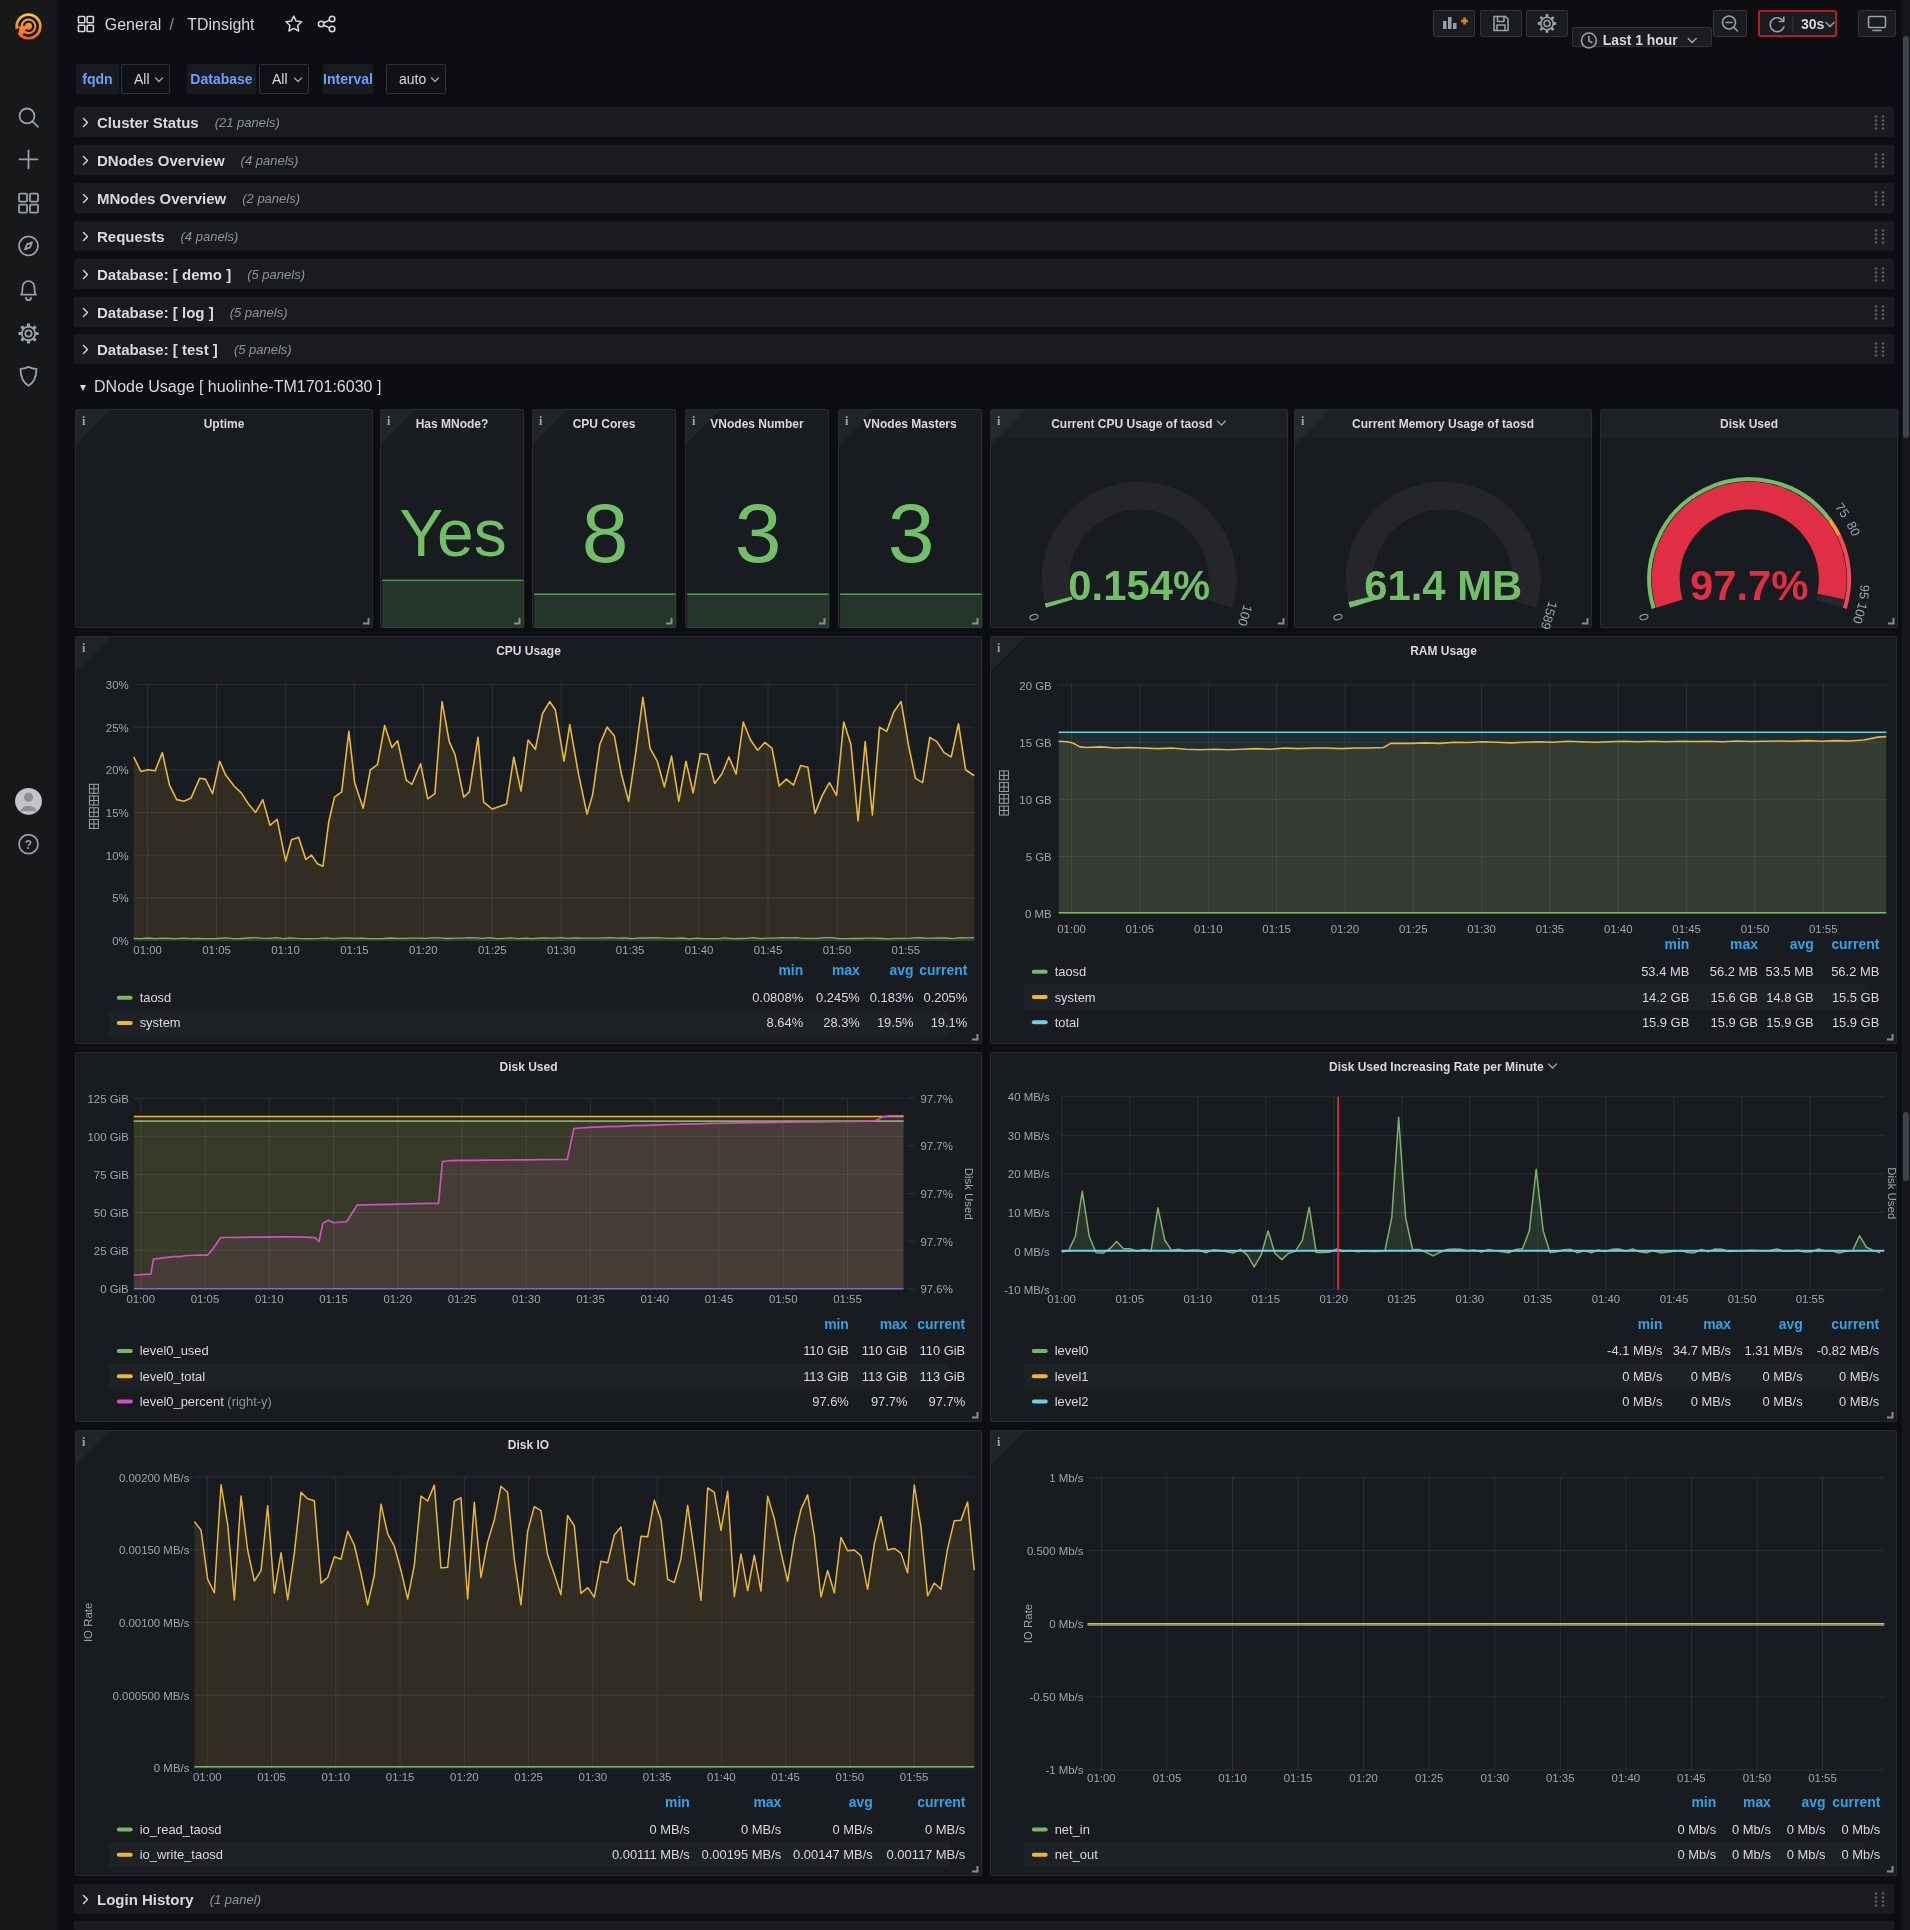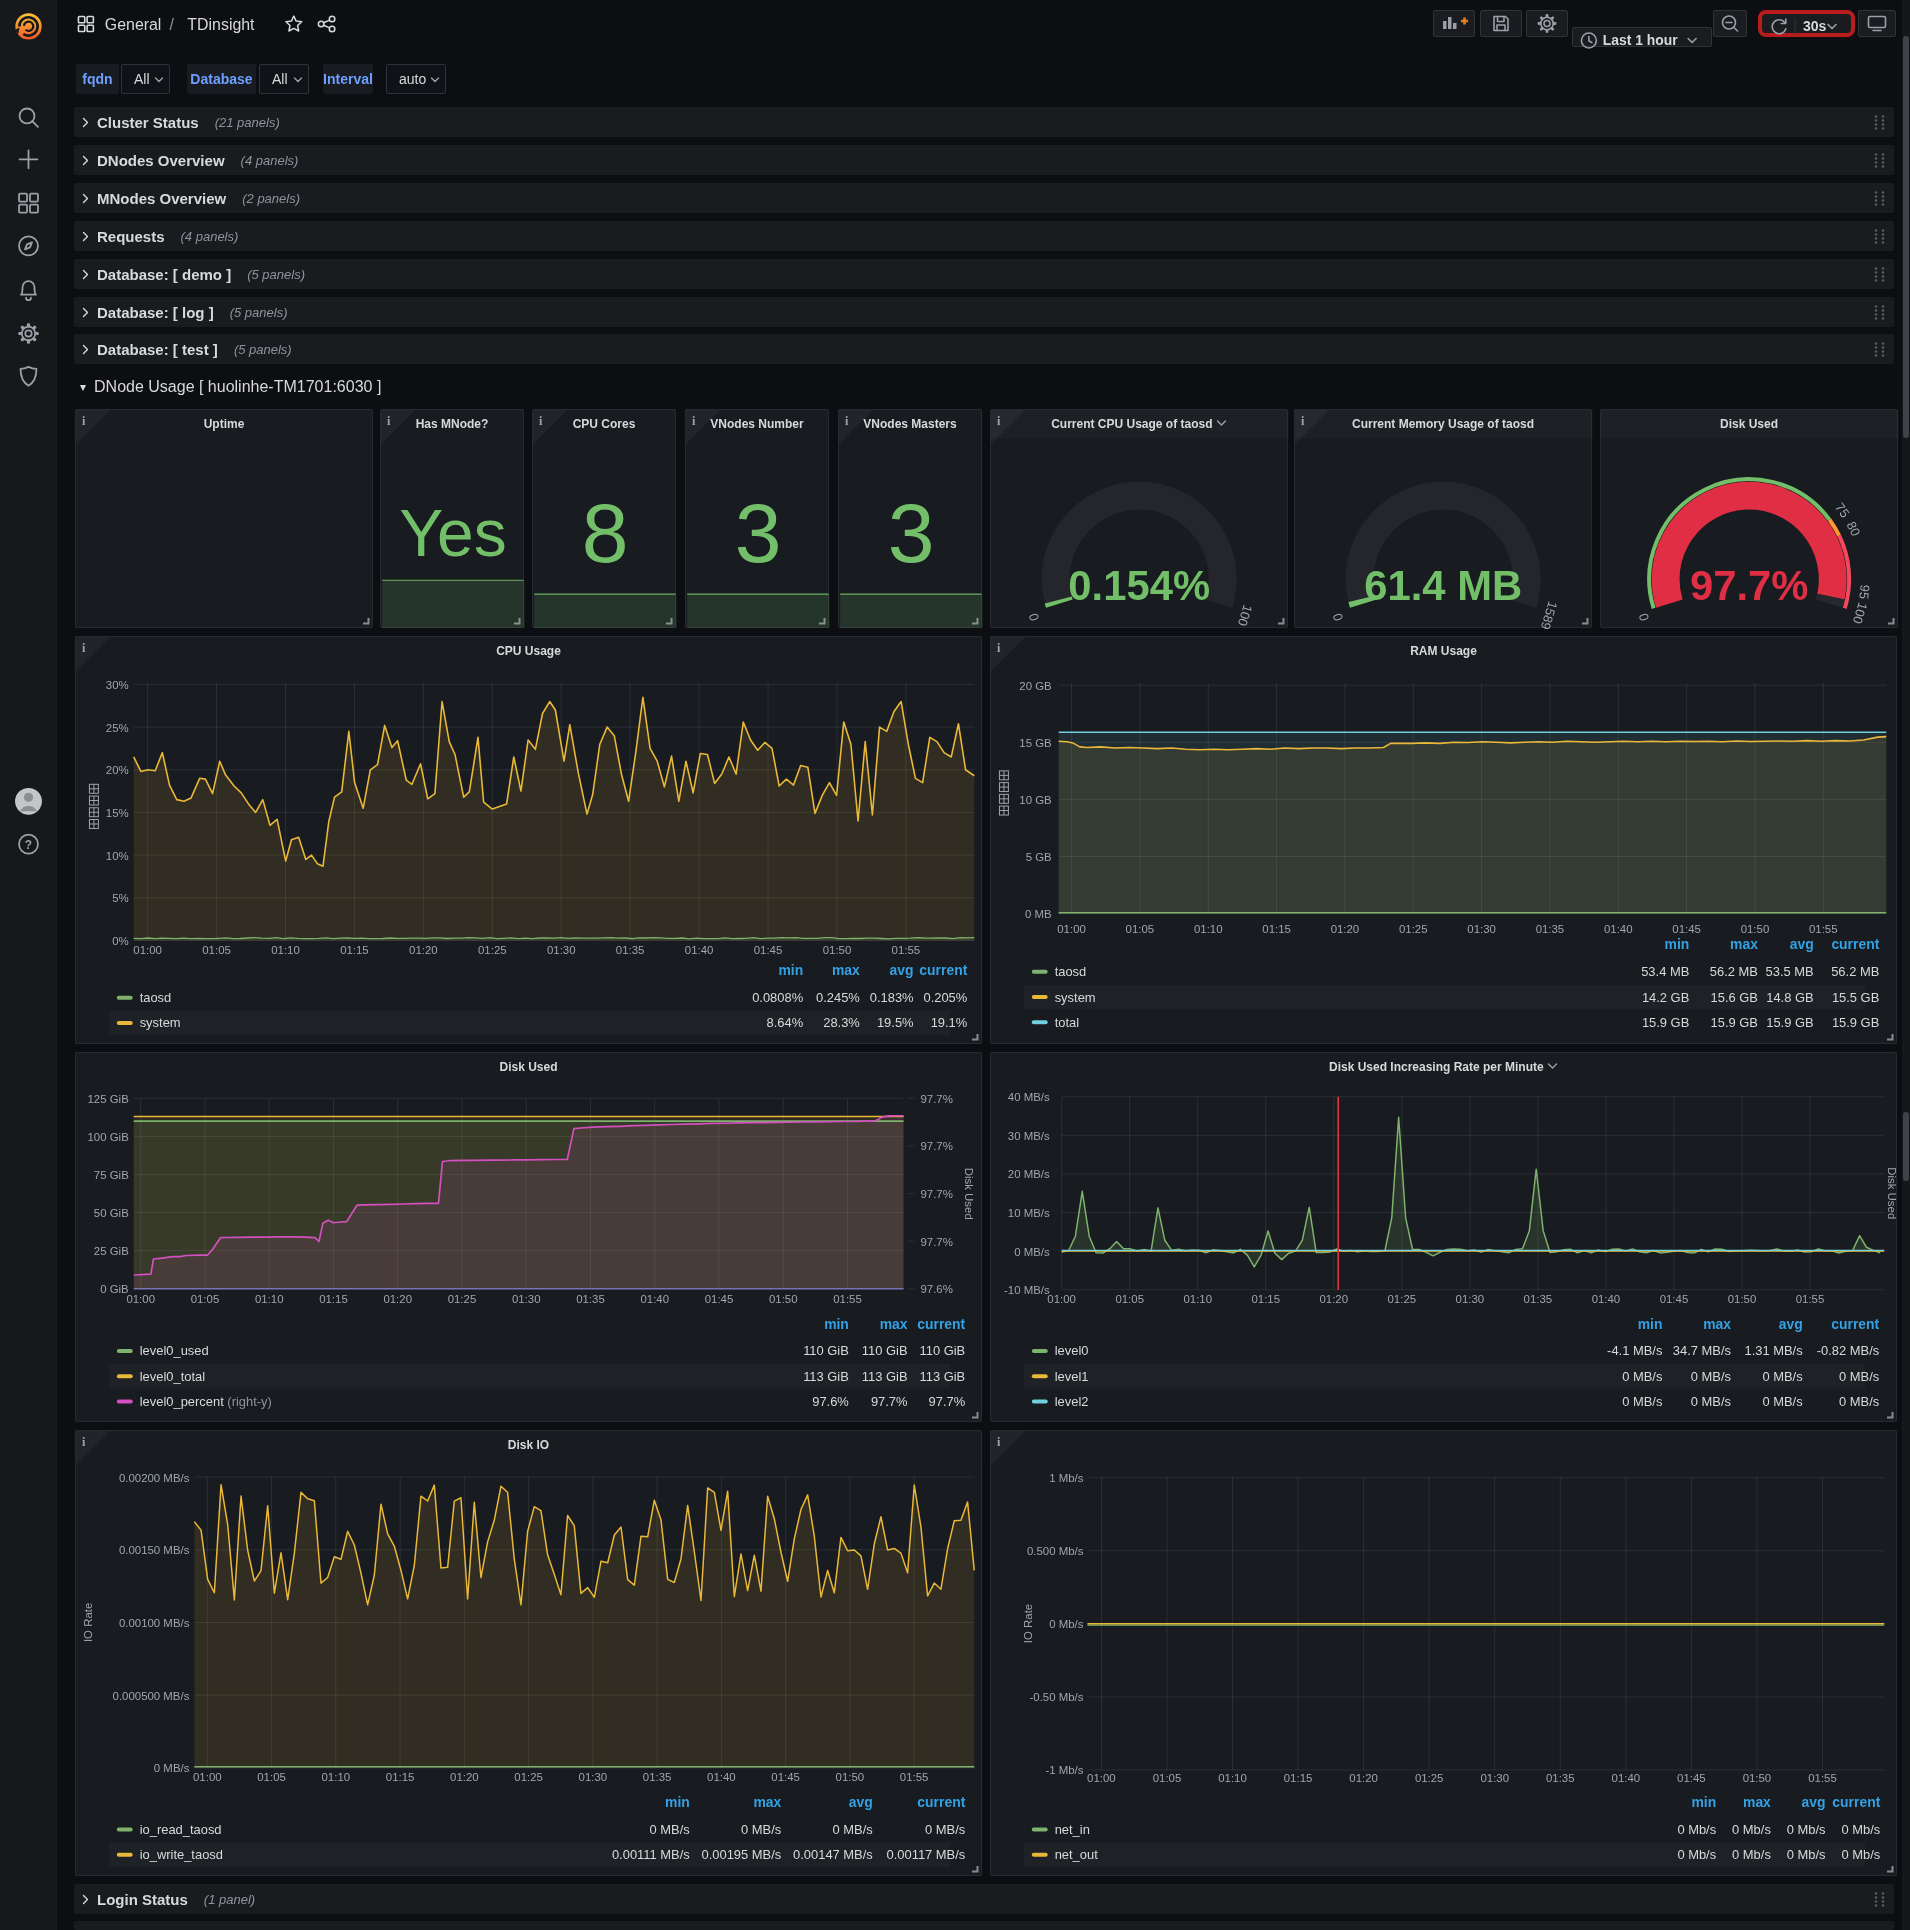--- a/index.html
+++ b/index.html
@@ -133,21 +133,21 @@
     </svg>
   </div>
 <div class="abs" style="left:1713px;top:10px;width:34px;height:27px;background:#1a1c20;border:1px solid #2f3237;border-radius:2px">
     <svg width="32" height="25" viewBox="0 0 32 25">
       <g transform="translate(15,11.5)">
         <circle cx="0" cy="0" r="6.5" stroke="#9aa0a8" stroke-width="1.6" fill="none" stroke-linecap="round" stroke-linejoin="round"></circle>
         <path d="M -3,0 H 3 M 4.8,4.8 L 8.5,8.5" stroke="#9aa0a8" stroke-width="1.6" fill="none" stroke-linecap="round" stroke-linejoin="round"></path>
       </g>
     </svg>
   </div>
-<div class="abs" style="left:1758px;top:10px;width:97px;height:27px;background:#1a1c20;border:4px solid #b91c1c;border-radius:8px">
+<div class="abs" style="left:1758px;top:10px;width:79px;height:27px;background:#1a1c20;border:2px solid #b91c1c;border-radius:2px">
     <svg width="77" height="25" viewBox="0 0 77 25">
       <g transform="translate(17,12.5)">
         <path d="M 6.1,-3.5 A 7,7 0 1 0 6.9,2.2" stroke="#9aa0a8" stroke-width="1.6" fill="none" stroke-linecap="round" stroke-linejoin="round"></path>
         <path d="M 6.8,-7.5 L 6.8,-3 L 2.3,-3" stroke="#9aa0a8" stroke-width="1.6" fill="none" stroke-linecap="round" stroke-linejoin="round"></path>
       </g>
       <path d="M 33,4 V 21" stroke="#2f3237" stroke-width="1"></path>
       <text x="41" y="17" font-size="14" font-weight="600" fill="#d8d9da">30s</text>
       <path d="M 66,10.5 l 4,4 4,-4" stroke="#9aa0a8" stroke-width="1.6" fill="none" stroke-linecap="round" stroke-linejoin="round"></path>
     </svg>
   </div>
@@ -892,21 +892,21 @@
       <text x="729" y="430.4" font-size="13" fill="#d8d9da" text-anchor="end">0 Mb/s</text>
       <text x="784" y="430.4" font-size="13" fill="#d8d9da" text-anchor="end">0 Mb/s</text>
       <text x="839" y="430.4" font-size="13" fill="#d8d9da" text-anchor="end">0 Mb/s</text>
       <text x="894" y="430.4" font-size="13" fill="#d8d9da" text-anchor="end">0 Mb/s</text>
     </svg>
 </div>
 <div class="rowbar" style="top:1884px">
     <svg style="position:relative;left:0;top:0;margin:0 8px 0 8px" width="7" height="11" viewBox="0 0 7 11">
       <path d="M 1.5,1.5 L 5.5,5.5 L 1.5,9.5" stroke="#d8d9da" stroke-width="1.4" fill="none" stroke-linecap="round" stroke-linejoin="round"></path>
     </svg>
-    <span class="rt">Login Status</span>
+    <span class="rt">Login History</span>
     <span class="rc">(1 panel)</span>
     <svg style="position:absolute;left:auto;right:7px;top:7px" width="14" height="16" viewBox="0 0 14 16">
 <circle cx="3" cy="2.5" r="1.3" fill="#565b61"></circle>
 <circle cx="10" cy="2.5" r="1.3" fill="#565b61"></circle>
 <circle cx="3" cy="6.5" r="1.3" fill="#565b61"></circle>
 <circle cx="10" cy="6.5" r="1.3" fill="#565b61"></circle>
 <circle cx="3" cy="10.5" r="1.3" fill="#565b61"></circle>
 <circle cx="10" cy="10.5" r="1.3" fill="#565b61"></circle>
 <circle cx="3" cy="14.5" r="1.3" fill="#565b61"></circle>
 <circle cx="10" cy="14.5" r="1.3" fill="#565b61"></circle>

